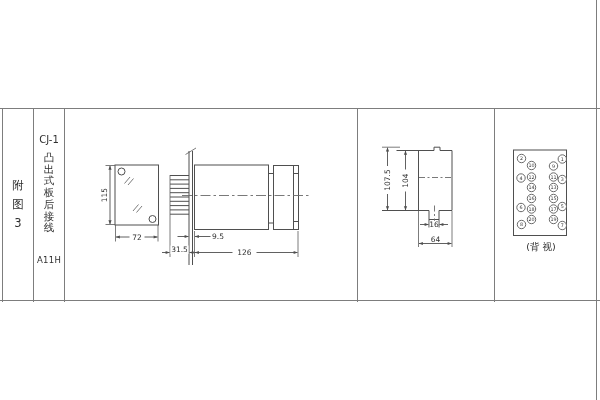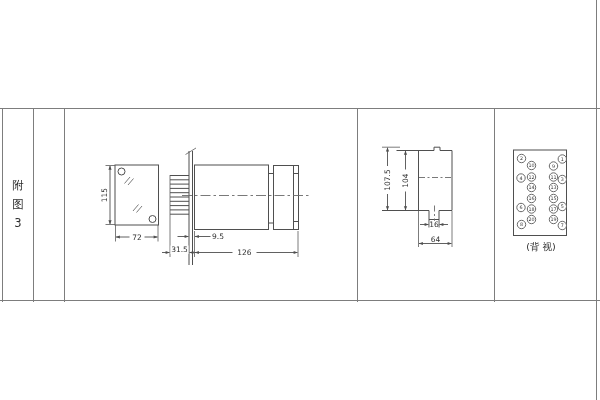--- a/index.html
+++ b/index.html
@@ -191,14 +191,25 @@
           <circle cx="531.5" cy="219.5" r="4.2" class="terminal"></circle>
           <text x="531.5" y="219.8" class="terminal-num">20</text>
         </g>
       <text class="caption" x="541" y="250">(背 视)</text>
     </g>
   </svg>
 
   <div class="fig-col">附
 图
 3</div>
+  <div class="model-col">
+    <div class="model">CJ-1</div>
+    <div class="mount">凸
+出
+式
+板
+后
+接
+线</div>
+    <div class="code">A11H</div>
+  </div>
 
 </div>
 
 </body></html>

